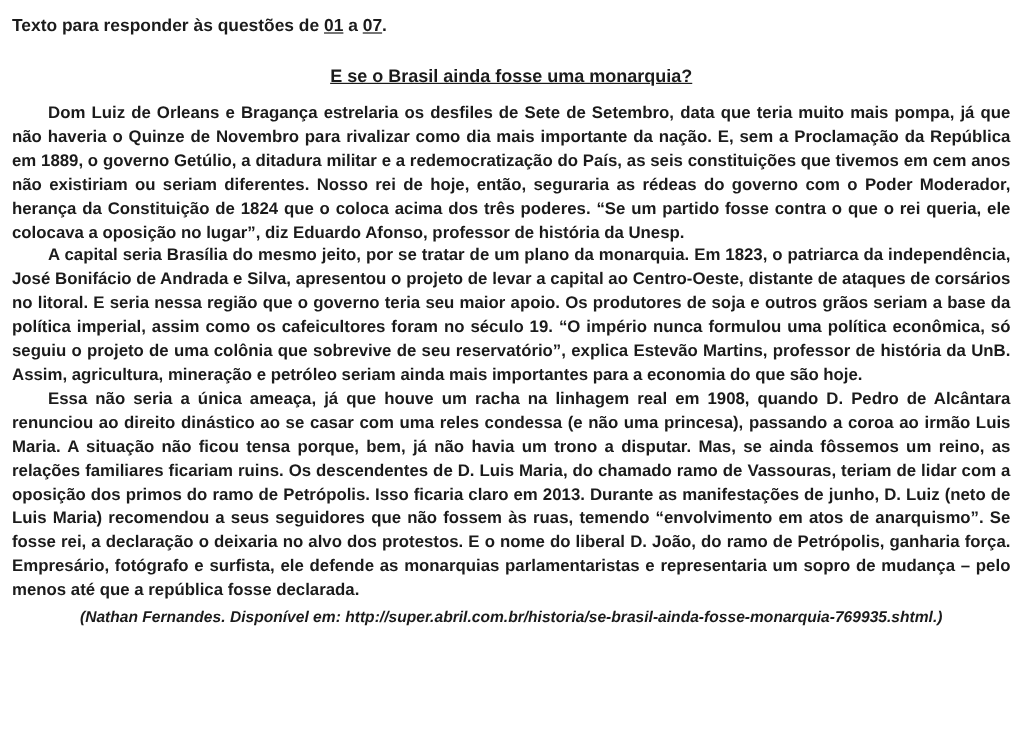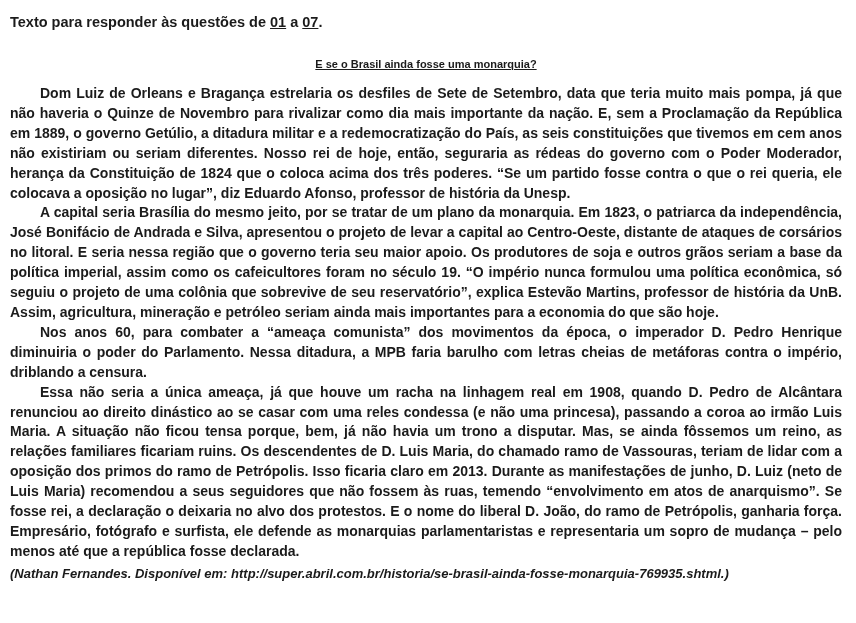--- a/index.html
+++ b/index.html
@@ -20,55 +20,54 @@
   .instruction {
     font-size: 14.5px;
     font-weight: bold;
     line-height: 20px;
     margin: 2px 0 0 0;
   }
   .instruction .uline {
     text-decoration: underline;
   }
   .doc-title {
-    font-size: 11px;
+    font-size: 15px;
     font-weight: bold;
     text-decoration: underline;
     text-align: center;
     line-height: 20px;
     margin: 22px 0 10px 0;
   }
   .body-text p {
     font-size: 14px;
     line-height: 19.9px;
     text-align: justify;
     text-indent: 30px;
     margin: 0;
     font-weight: bold;
   }
   .citation {
     font-size: 13px;
     font-weight: bold;
     font-style: italic;
-    text-align: left;
+    text-align: center;
     line-height: 19px;
     margin: 2px 0 0 0;
   }
 </style>
 </head>
 <body>
 
 <div class="page">
 
   <p class="instruction"><span>Texto para responder às questões de </span><span class="uline">01</span><span> a </span><span class="uline">07</span><span>.</span></p>
 
   <h1 class="doc-title">E se o Brasil ainda fosse uma monarquia?</h1>
 
   <div class="body-text">
     <p>Dom Luiz de Orleans e Bragança estrelaria os desfiles de Sete de Setembro, data que teria muito mais pompa, já que não haveria o Quinze de Novembro para rivalizar como dia mais importante da nação. E, sem a Proclamação da República em 1889, o governo Getúlio, a ditadura militar e a redemocratização do País, as seis constituições que tivemos em cem anos não existiriam ou seriam diferentes. Nosso rei de hoje, então, seguraria as rédeas do governo com o Poder Moderador, herança da Constituição de 1824 que o coloca acima dos três poderes. “Se um partido fosse contra o que o rei queria, ele colocava a oposição no lugar”, diz Eduardo Afonso, professor de história da Unesp.</p>
     <p>A capital seria Brasília do mesmo jeito, por se tratar de um plano da monarquia. Em 1823, o patriarca da independência, José Bonifácio de Andrada e Silva, apresentou o projeto de levar a capital ao Centro-Oeste, distante de ataques de corsários no litoral. E seria nessa região que o governo teria seu maior apoio. Os produtores de soja e outros grãos seriam a base da política imperial, assim como os cafeicultores foram no século 19. “O império nunca formulou uma política econômica, só seguiu o projeto de uma colônia que sobrevive de seu reservatório”, explica Estevão Martins, professor de história da UnB. Assim, agricultura, mineração e petróleo seriam ainda mais importantes para a economia do que são hoje.</p>
-    <p>Nos anos 60, para combater a “ameaça comunista” dos movimentos da época, o imperador D. Pedro Henrique diminuiria o poder do Parlamento. Nessa ditadura, a MPB faria barulho com letras cheias de metáforas contra o império, driblando a censura.</p>
     <p>Essa não seria a única ameaça, já que houve um racha na linhagem real em 1908, quando D. Pedro de Alcântara renunciou ao direito dinástico ao se casar com uma reles condessa (e não uma princesa), passando a coroa ao irmão Luis Maria. A situação não ficou tensa porque, bem, já não havia um trono a disputar. Mas, se ainda fôssemos um reino, as relações familiares ficariam ruins. Os descendentes de D. Luis Maria, do chamado ramo de Vassouras, teriam de lidar com a oposição dos primos do ramo de Petrópolis. Isso ficaria claro em 2013. Durante as manifestações de junho, D. Luiz (neto de Luis Maria) recomendou a seus seguidores que não fossem às ruas, temendo “envolvimento em atos de anarquismo”. Se fosse rei, a declaração o deixaria no alvo dos protestos. E o nome do liberal D. João, do ramo de Petrópolis, ganharia força. Empresário, fotógrafo e surfista, ele defende as monarquias parlamentaristas e representaria um sopro de mudança – pelo menos até que a república fosse declarada.</p>
   </div>
 
   <p class="citation">(Nathan Fernandes. Disponível em: http://super.abril.com.br/historia/se-brasil-ainda-fosse-monarquia-769935.shtml.)</p>
 
 </div>
 
 </body></html>

